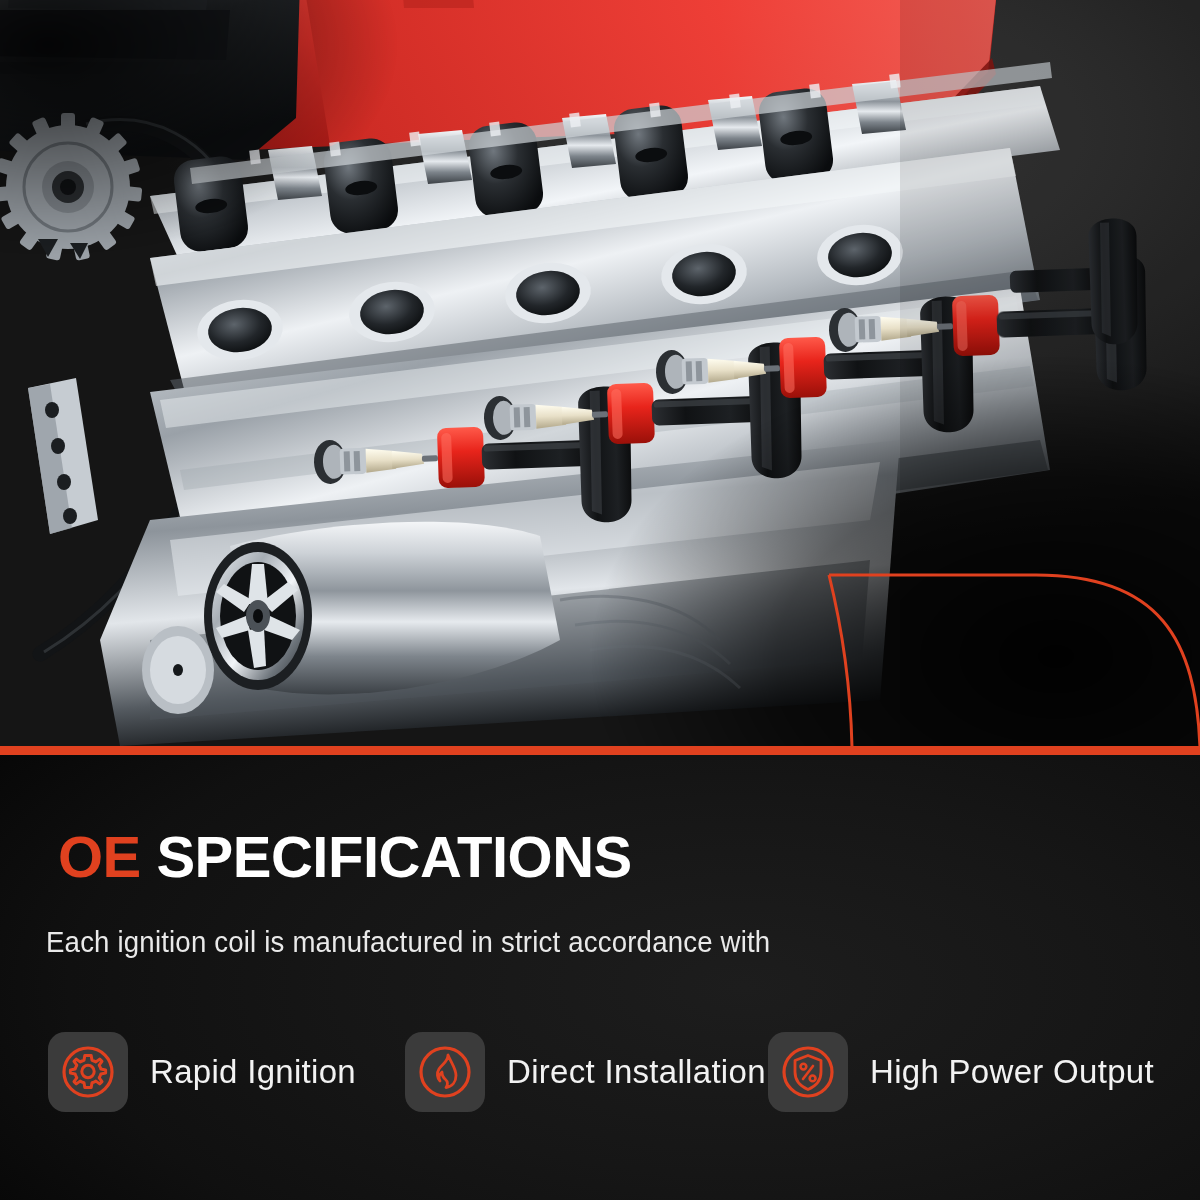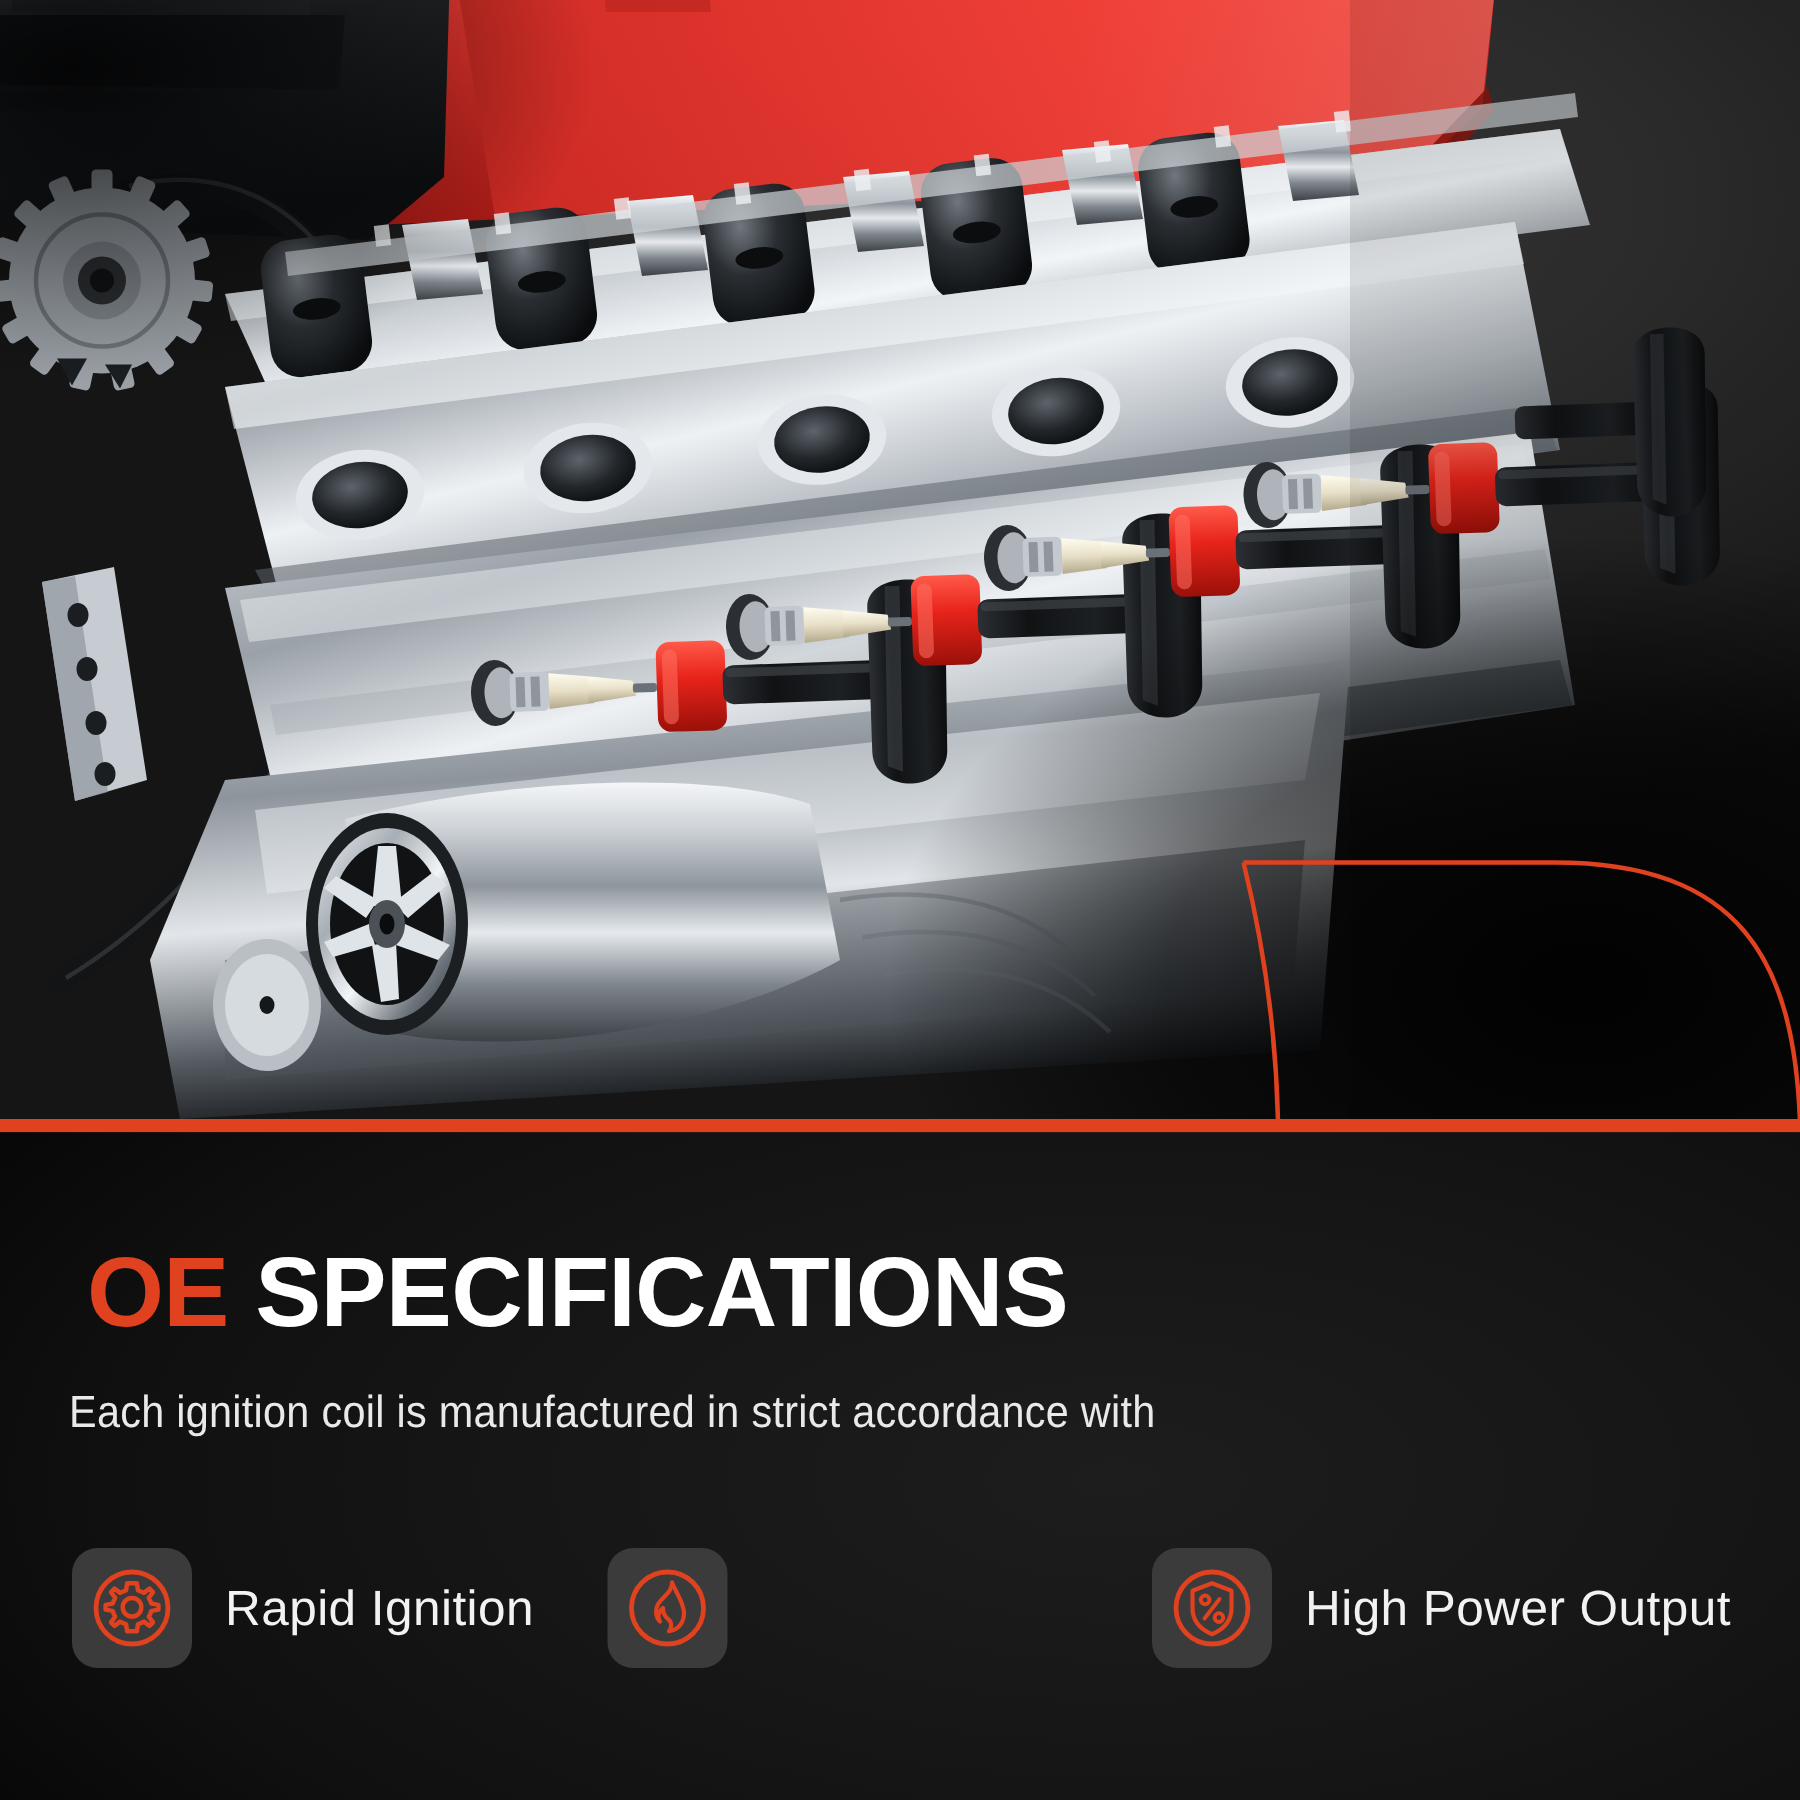--- a/index.html
+++ b/index.html
@@ -40,21 +40,21 @@
   .panel {
     position:absolute; left:0; top:755px; width:1200px; height:445px;
     background:
       radial-gradient(ellipse 900px 420px at 62% 52%, #1d1d1d 0%, #161616 45%, #101010 75%, #070707 100%),
       linear-gradient(90deg,#050505 0%, #151515 30%, #1b1b1b 60%, #121212 100%);
   }
 
   .headline {
     position:absolute; left:58px; top:828px;
     font-family:"Liberation Sans", sans-serif;
-    font-weight:700; font-size:66px; letter-spacing:-0.5px;
+    font-weight:700; font-size:58px; letter-spacing:-0.5px;
     line-height:1; color:#ffffff; white-space:nowrap;text-align:center;
   }
   .headline .oe { color:#e0411f; }
 
   .subhead {
     position:absolute; left:46px; top:925px;
     font-family:"Liberation Sans", sans-serif;
     font-weight:300; font-size:30px; letter-spacing:.2px;
     color:#e9e9e9; white-space:nowrap;
     transform:scaleX(.92); transform-origin:left center;
@@ -550,20 +550,21 @@
     <div class="feature feature-1">
       <div class="ficon">
         <svg width="56" height="56" viewBox="0 0 56 56">
           <circle cx="28" cy="28" r="24" fill="none" stroke="#e0411f" stroke-width="3.2"></circle>
           <path d="M31,11 C 31,18 25,20 22,25 C 19.5,29 20,34 23,37
                    C 21,33.5 22.5,30 25,28 C 25,31 26,33.5 28.5,35.5
                    C 31,37.5 31,41 29,43.5 C 35.5,42.5 39,37.5 39,31.5
                    C 39,24.5 34,18.5 31,11 Z" fill="none" stroke="#e0411f" stroke-width="2.8" stroke-linejoin="round"></path>
         </svg>
       </div>
+      <div class="flabel">Direct Installation</div>
     </div>
 
     <div class="feature feature-2">
       <div class="ficon">
         <svg width="56" height="56" viewBox="0 0 56 56">
           <circle cx="28" cy="28" r="24" fill="none" stroke="#e0411f" stroke-width="3.2"></circle>
           <path d="M28,11.5 L41,16.5 L41,28 C 41,37 35,42.5 28,45.5
                    C 21,42.5 15,37 15,28 L15,16.5 Z" fill="none" stroke="#e0411f" stroke-width="2.8" stroke-linejoin="round"></path>
           <g stroke="#e0411f" stroke-width="2.6" fill="none" stroke-linecap="round">
             <line x1="33" y1="22" x2="23" y2="35"></line>

